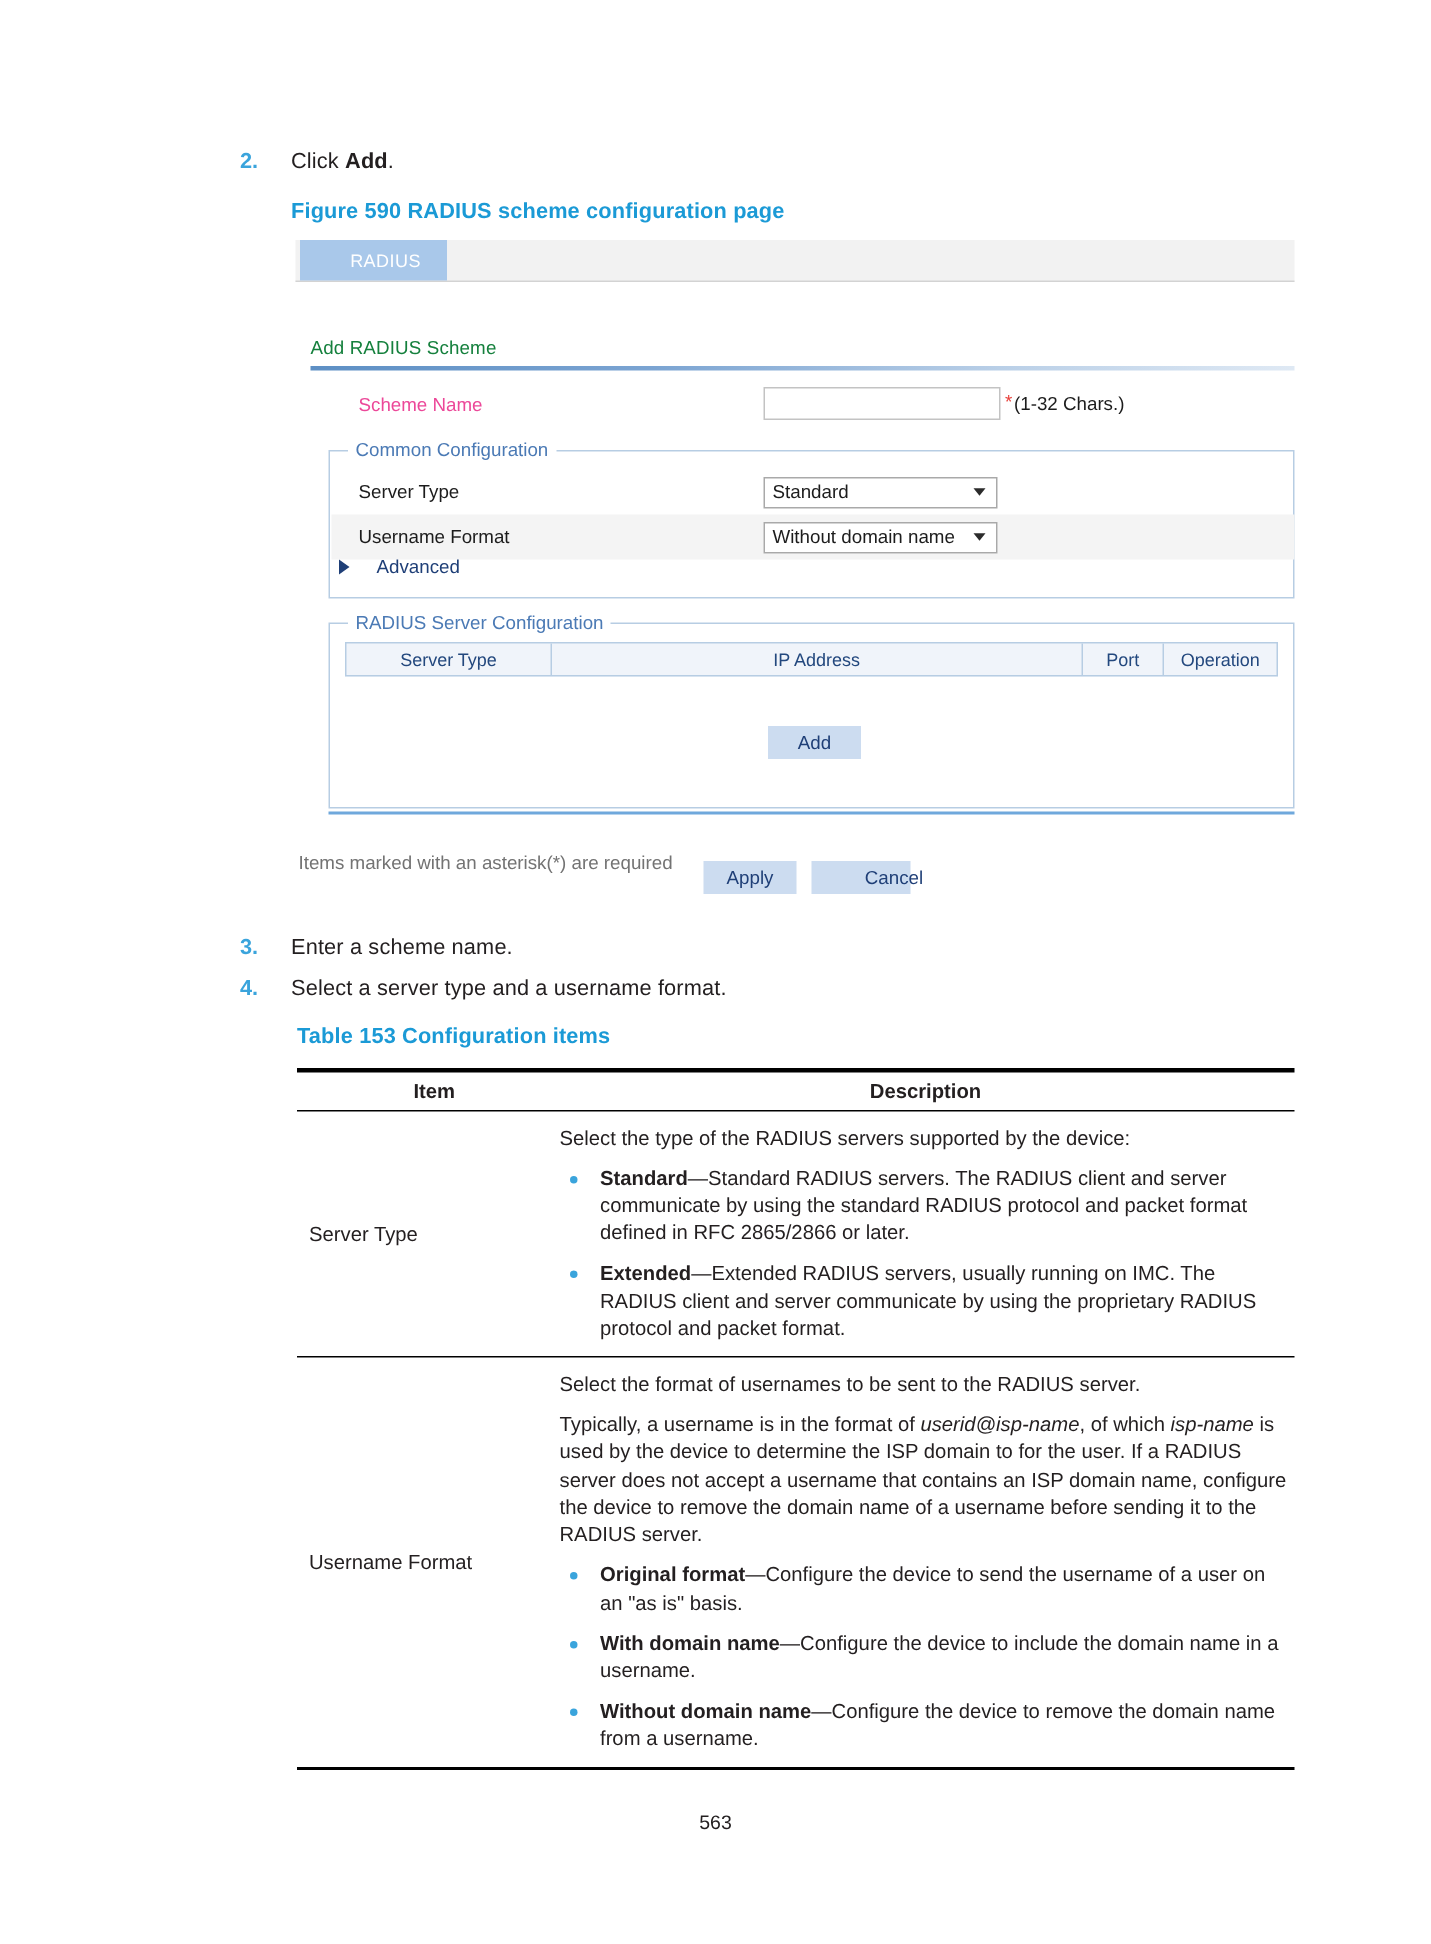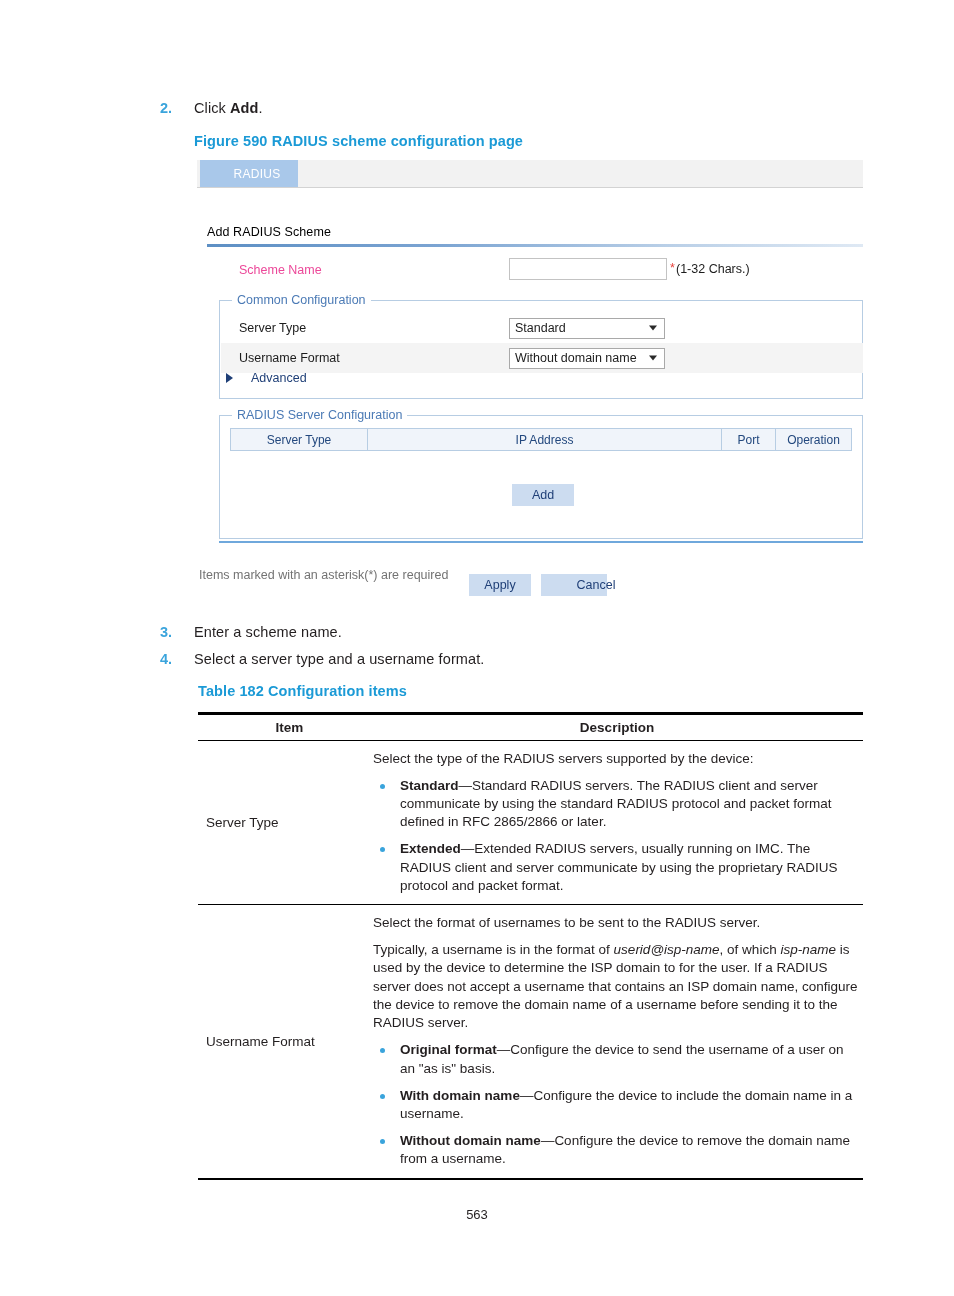--- a/index.html
+++ b/index.html
@@ -84,21 +84,21 @@
     letter-spacing: .3px;
     padding-left: 16px;
   }
 
   
   .ui-heading {
     position: absolute;
     left: 10px;
     top: 65px;
     font-size: 12.5px;
-    color: #000000;
+    color: #15803d;
     letter-spacing: .1px;
   }
   .ui-heading-rule {
     position: absolute;
     left: 10px;
     top: 84px;
     width: 656px;
     height: 3px;
     background: linear-gradient(to right, #5d8fc4 0%, #7ba4d2 35%, #b9cfe7 70%, #dfe9f4 100%);
   }
@@ -464,21 +464,21 @@
   <div class="step" style="left:160px; top:624px; width:700px;">
     <div class="step-num">3.</div>
     <div class="step-text">Enter a scheme name.</div>
   </div>
 
   <div class="step" style="left:160px; top:651px; width:700px;">
     <div class="step-num">4.</div>
     <div class="step-text">Select a server type and a username format.</div>
   </div>
 
-  <div class="caption" style="left:198px; top:683px;">Table 182 Configuration items</div>
+  <div class="caption" style="left:198px; top:683px;">Table 153 Configuration items</div>
 
   <div class="cfg-table">
     <div class="rule-thick"></div>
 
     <div class="cfg-head">
       <div class="c1">Item</div>
       <div class="c2">Description</div>
     </div>
 
     <div class="rule-thin"></div>

